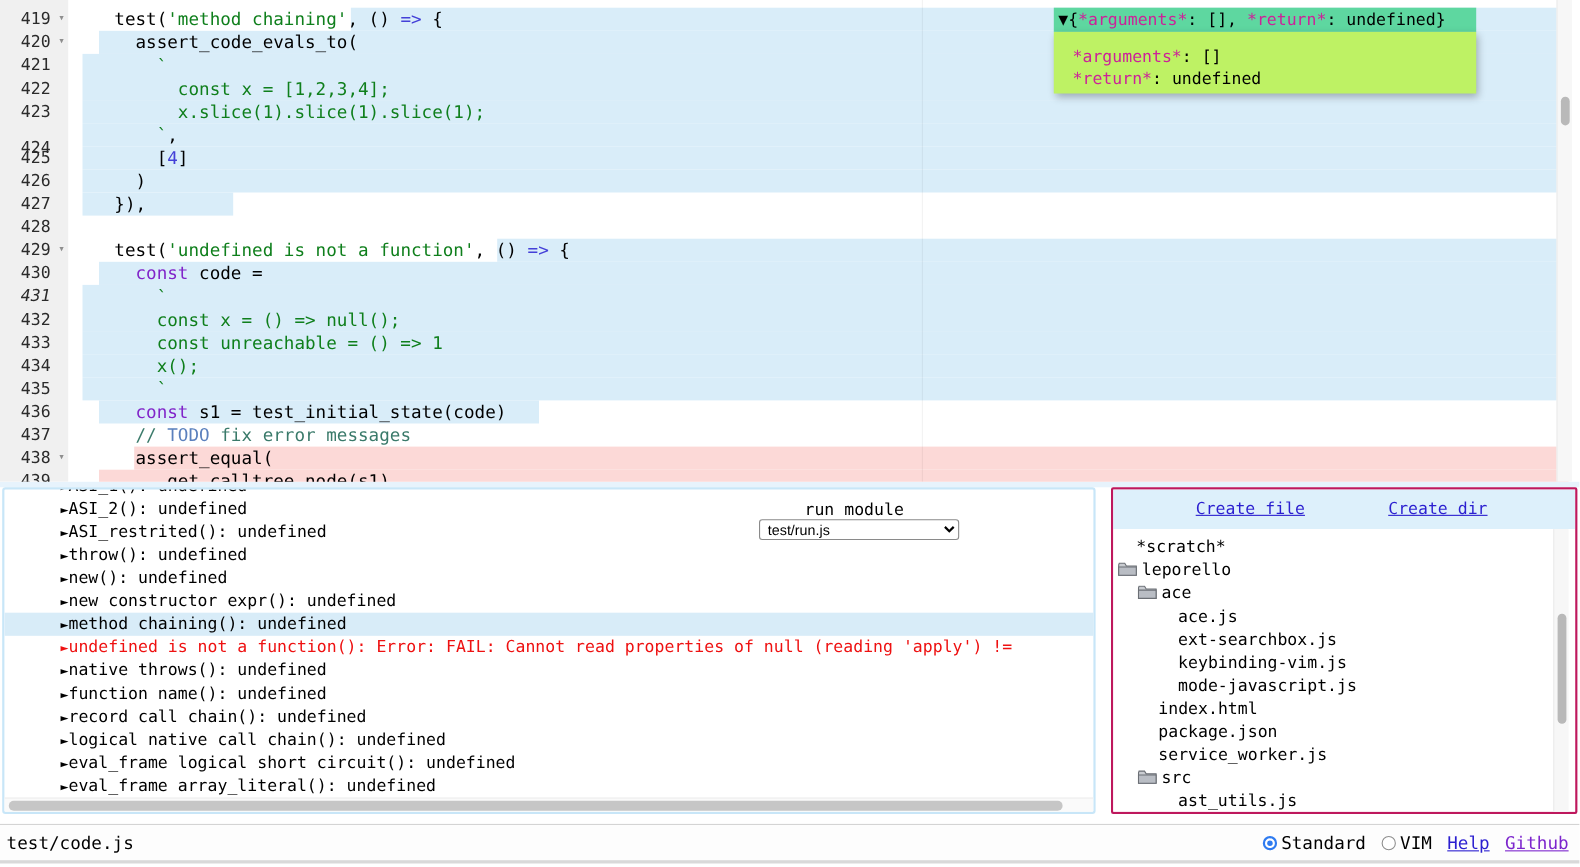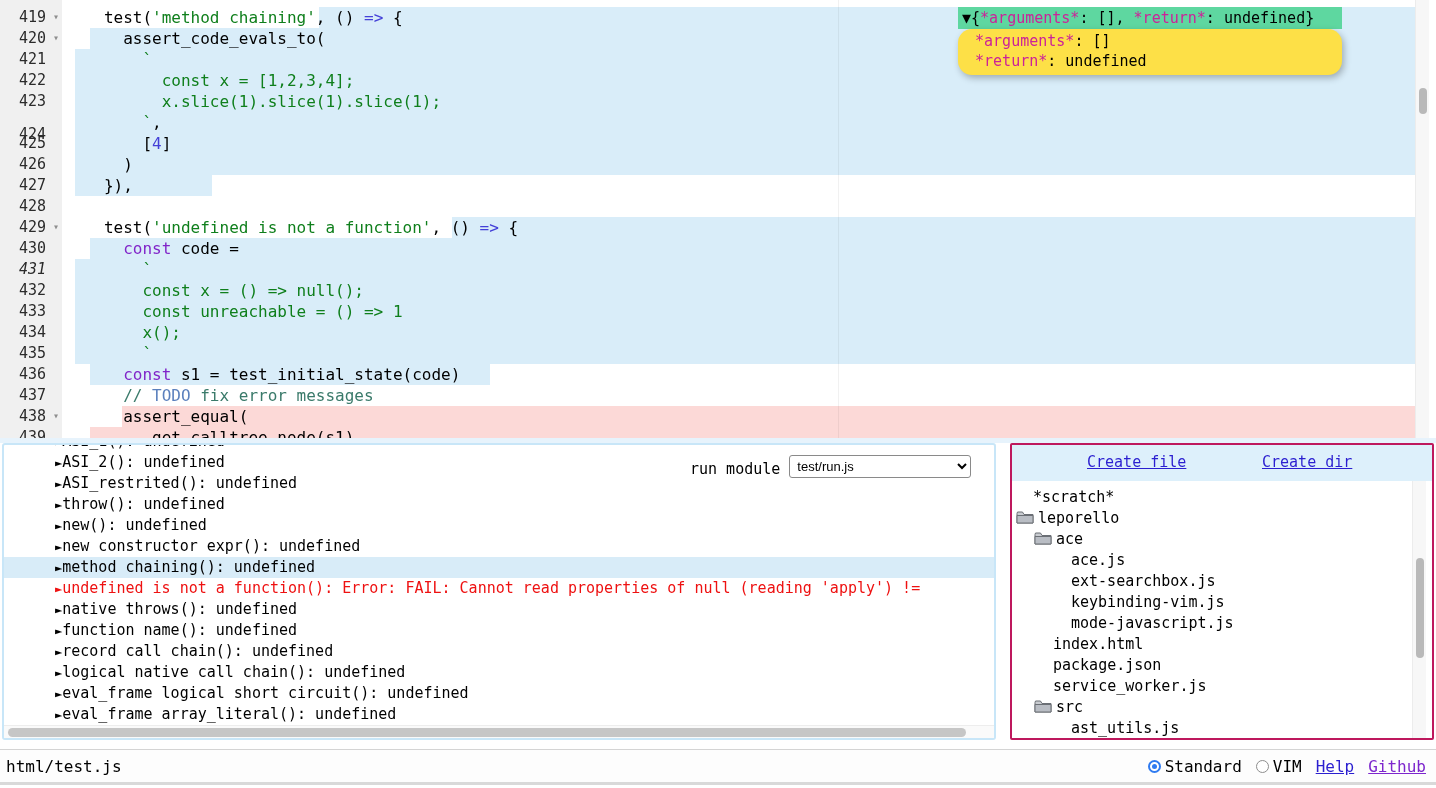--- a/index.html
+++ b/index.html
@@ -21,36 +21,36 @@
   .code-text { position:absolute; top:0; height:21px; }
   .sg-d{color:#000}.sg-s{color:#0f7f1c}.sg-k{color:#8125c9}.sg-n{color:#4440d8}
   .sg-a{color:#4440d8}.sg-c{color:#3a7a6a}.sg-t{color:#5b80bd}
   #editor-scrollbar { position:absolute; left:1415px; top:0; width:14px; height:438px; background:#f7f7f7;
                       border-left:1px solid #ececec; z-index:4; }
   #editor-scroll-thumb { position:absolute; left:3px; top:88px; width:8px; height:26px; background:#b9b9b9; border-radius:4px; }
 
   
   #value-tooltip { position:absolute; left:958px; top:7px; width:384px; z-index:6; font-size:15px; }
   #tt-header { height:22px; line-height:22px; background:#5ed7a0; padding-left:4px; white-space:pre; }
-  #tt-body { background:#fde047; padding:2px 0 4px 8px; box-shadow:2px 3px 7px rgba(0,0,0,0.28);border-radius:14px; }
+  #tt-body { background:#bef264; padding:12px 0 4px 8px; box-shadow:2px 3px 7px rgba(0,0,0,0.28); }
   .tt-row { height:20px; line-height:20px; white-space:pre; }
   .tt-m { color:#cc2299; }
 
   
   #mid-strip { position:absolute; left:0; top:438px; width:1436px; height:5px; background:#e7f3fc; }
 
   
   #results-panel { position:absolute; left:2px; top:443px; width:994px; height:297px; background:#fff;
                    border:2px solid #c8e6f8; border-radius:3px; overflow:hidden; }
   #results-list { position:absolute; left:0; top:-14px; width:1600px; }
   .res-row { position:relative; height:21px; line-height:21px; font-size:15px; white-space:pre; padding-left:51px; color:#000; }
   .res-row.selected { background:#d8ecf8; }
   .res-row.error { color:#ee1111; }
   .res-arrow { font-size:12px; }
-  #run-module { position:absolute; left:686px; top:9px; height:24px; z-index:2; display:flex; align-items:flex-end; }
+  #run-module { position:absolute; left:686px; top:9px; height:24px; z-index:2; display:flex; align-items:center;flex-direction:column; }
   #run-module-label { font-size:15px; color:#000; margin-right:9px; }
   #run-module-select { width:182px; height:23px; font-family:"Liberation Sans", sans-serif; font-size:13px;
                        border:1px solid #8a8a8a; border-radius:3px; background:#fff; padding-left:3px; }
   #h-scrollbar { position:absolute; left:0; bottom:0; width:990px; height:13px; background:#fafafa; border-top:1px solid #ededed; }
   #h-scroll-thumb { position:absolute; left:4px; top:2px; width:958px; height:9px; background:#c6c6c6; border-radius:5px; }
 
   
   #file-panel { position:absolute; left:1010px; top:443px; width:424px; height:297px; background:#fff;
                 border:2px solid #be185d; border-radius:2px; overflow:hidden; }
   #fp-header { position:absolute; left:0; top:0; width:420px; height:36px; background:#ddf0fb; }
@@ -201,21 +201,21 @@
             </svg><span>src</span></div>
           <div class="tree-row" style="top: 237px; left: 59px;"><span>ast_utils.js</span></div>
         </div>
       <div id="fp-scrollbar">
         <div id="fp-scroll-thumb"></div>
       </div>
     </div>
   </div>
 
   <div id="status-bar">
-    <span id="status-filename">html/test.js</span>
+    <span id="status-filename">test/code.js</span>
     <div id="status-right">
       <span class="radio-group">
         <span class="radio checked"></span>
         <span>Standard</span>
       </span>
       <span class="radio-group">
         <span class="radio unchecked"></span>
         <span>VIM</span>
       </span>
       <a id="help-link">Help</a>

